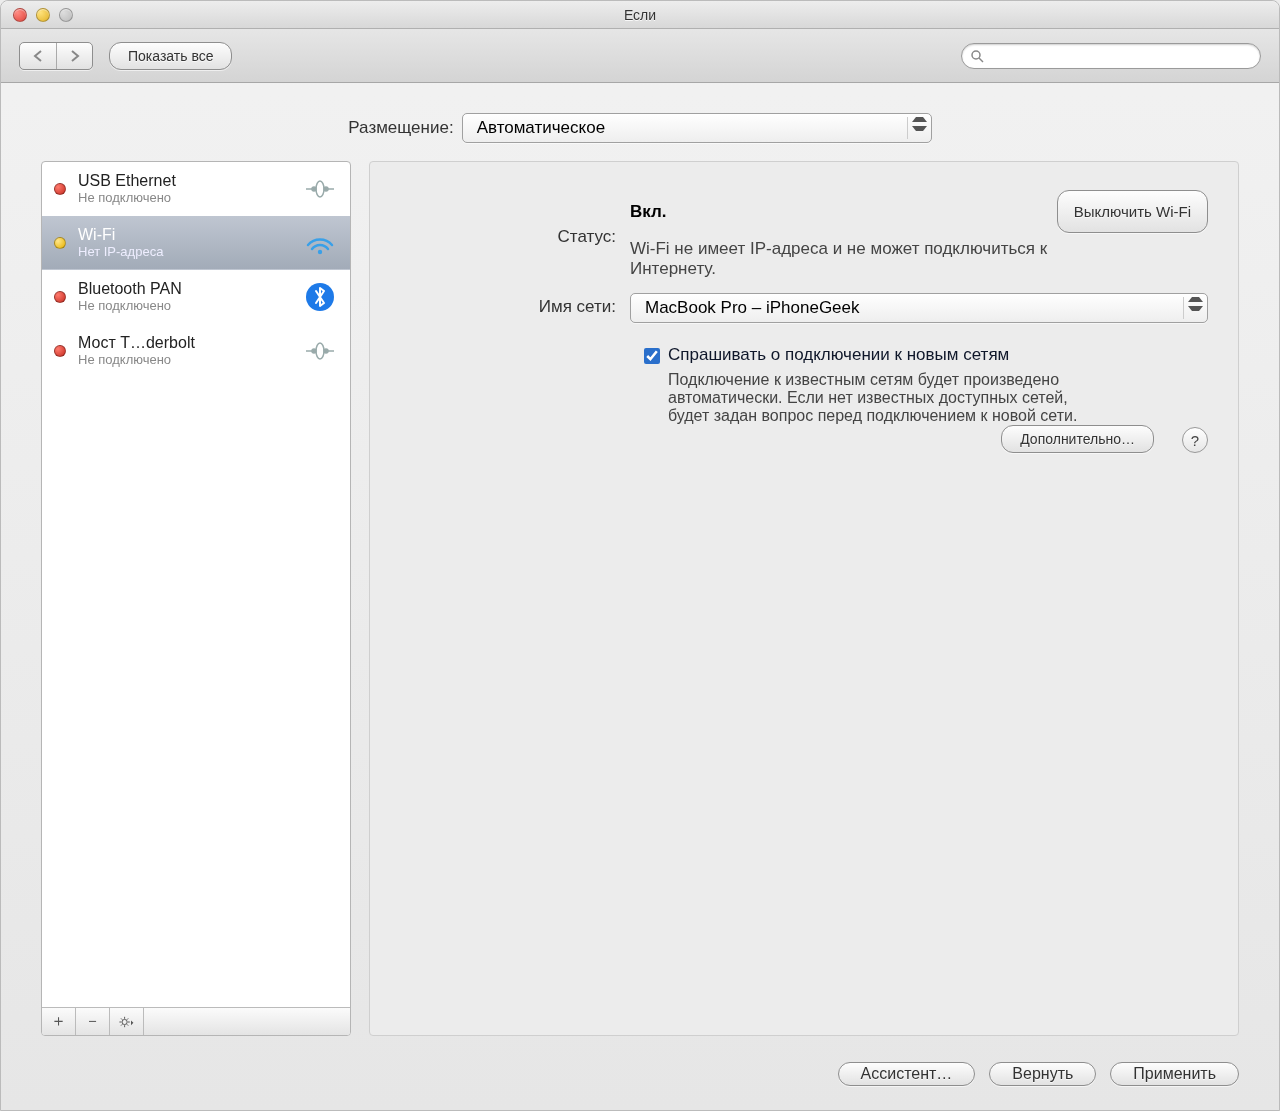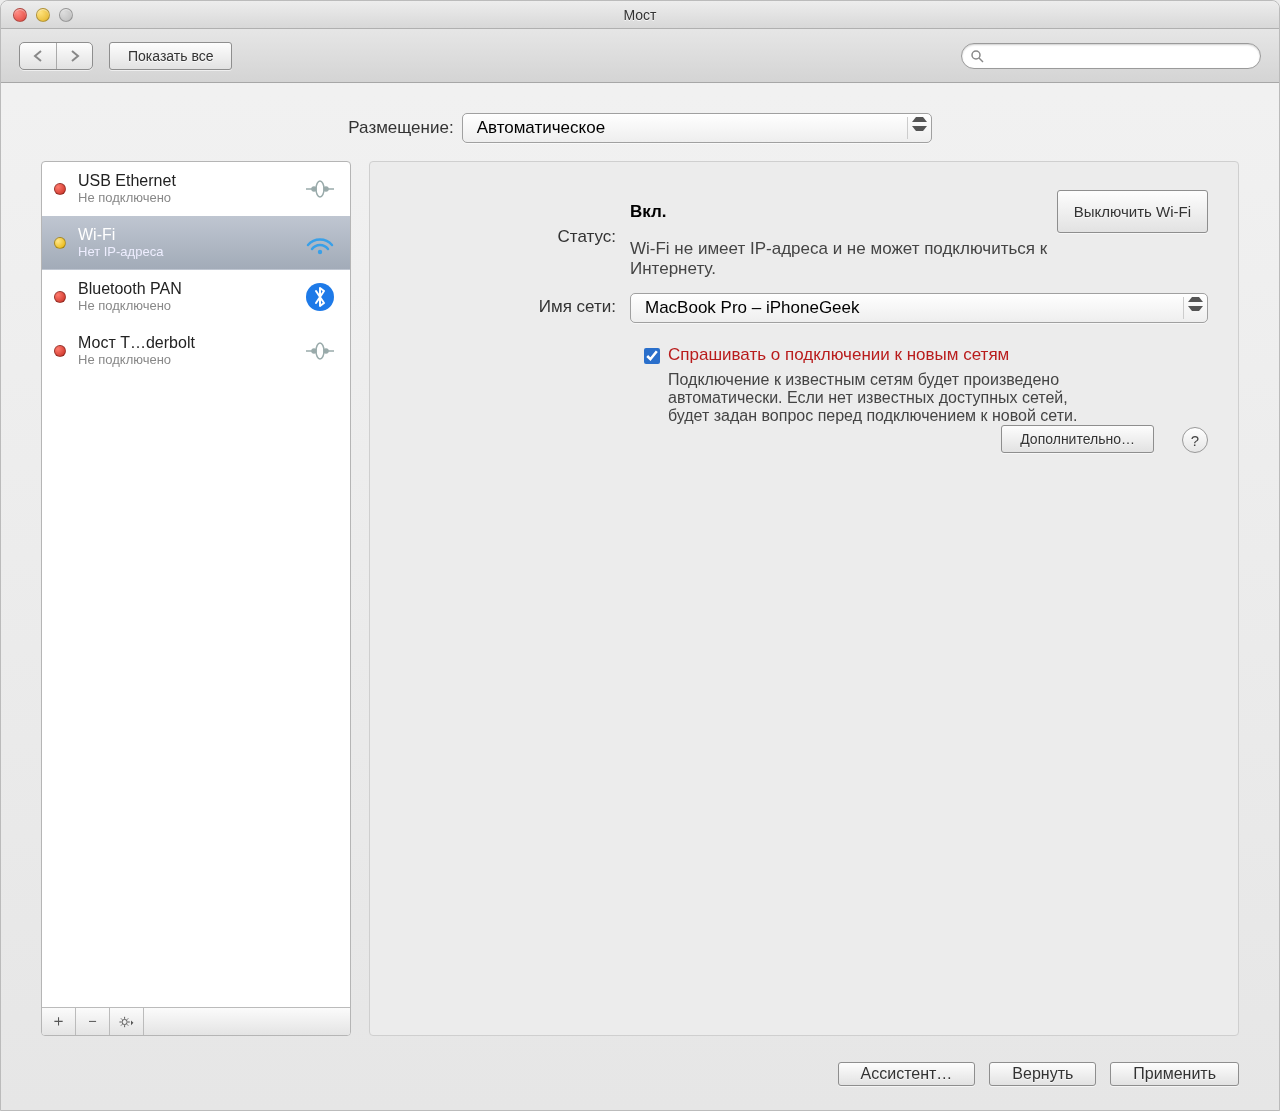--- a/index.html
+++ b/index.html
@@ -69,21 +69,21 @@
   background: transparent;
   cursor: pointer;
   display:flex;align-items:center;justify-content:center;
   color:#777;
 }
 .nav-seg button + button { border-left:1px solid #aaa; }
 .btn {
   height: 28px;
   padding: 0 18px;
   border: 1px solid #8e8e8e;
-  border-radius: 3px;
+  border-radius: 12px;
   background: linear-gradient(#fdfdfd,#e2e2e2);
   font-size: 14px;
   color: #333;
   text-shadow: 0 1px 0 rgba(255,255,255,0.7);
   cursor: pointer;
   box-shadow: 0 1px 0 rgba(255,255,255,0.6);
 }
 .toolbar .spacer { flex: 1; }
 .search {
   width: 300px; height: 26px;
@@ -218,21 +218,21 @@
 .status-row { align-items:center; }
 .status-row .btn { float:right; height:43px; font-size:15px; padding:0 16px; }
 .status-desc { font-size: 17px; color:#444; margin-top:6px; max-width: 420px; }
 
 .checkbox-row {
   display:flex; gap: 8px; align-items:flex-start;
   margin-left: 244px;
   margin-top: 8px;
 }
 .checkbox-row input { margin-top:3px; width:16px;height:16px; accent-color:#2a6fcb;}
-.checkbox-row .cblabel { font-size: 17px; color:#b91c1c; max-width: 430px; }
+.checkbox-row .cblabel { font-size: 17px; color:#0f172a; max-width: 430px; }
 .check-desc {
   margin-left: 268px;
   font-size: 16px;
   color:#444;
   max-width: 430px;
   margin-top: 6px;
 }
 .show-status {
   display:flex; gap:8px; align-items:center;
   margin-top: auto;
@@ -266,21 +266,21 @@
 </head>
 <body>
 
 <div class="window">
   <div class="titlebar">
     <div class="traffic">
       <div class="tlight red"></div>
       <div class="tlight yellow"></div>
       <div class="tlight gray"></div>
     </div>
-    <div class="window-title">Мост</div>
+    <div class="window-title">Если</div>
   </div>
 
   <div class="toolbar">
     <div class="nav-seg">
       <button>
         <svg width="10" height="12" viewBox="0 0 10 12">
             <path d="M8 1 L2 6 L8 11" fill="none" stroke="#888" stroke-width="2"></path>
           </svg>
       </button>
       <button>

